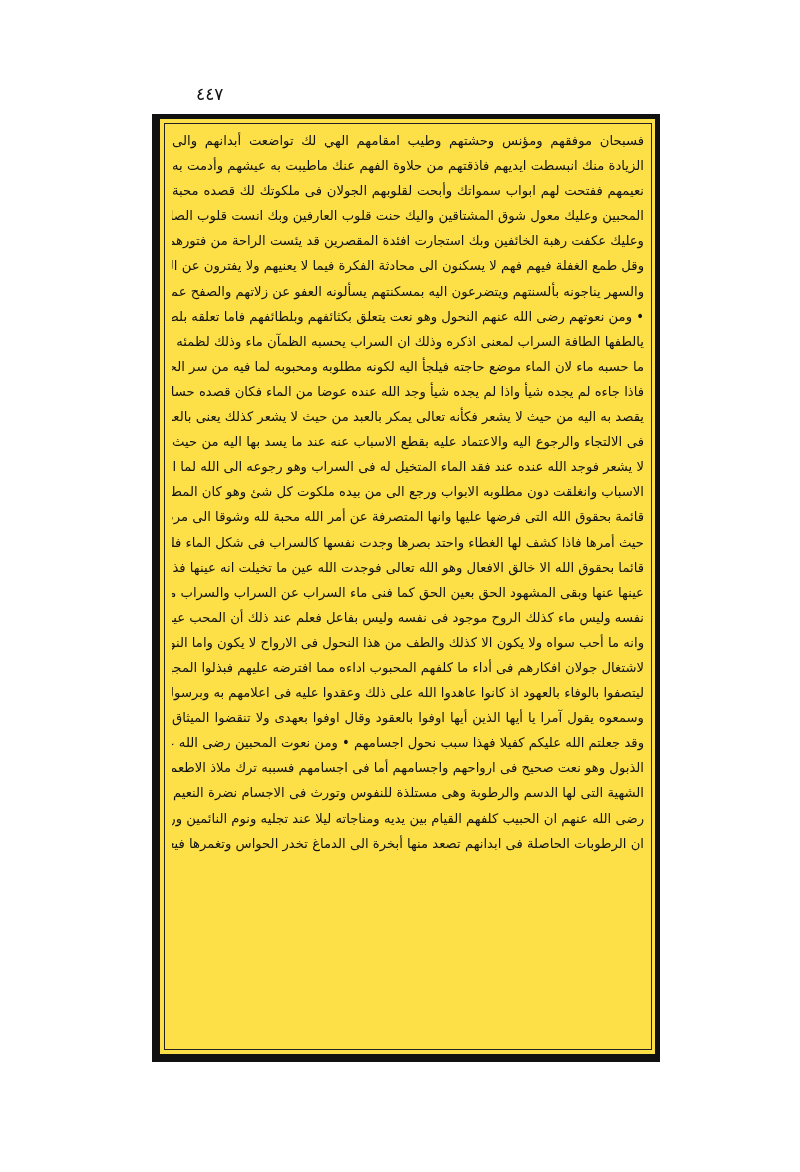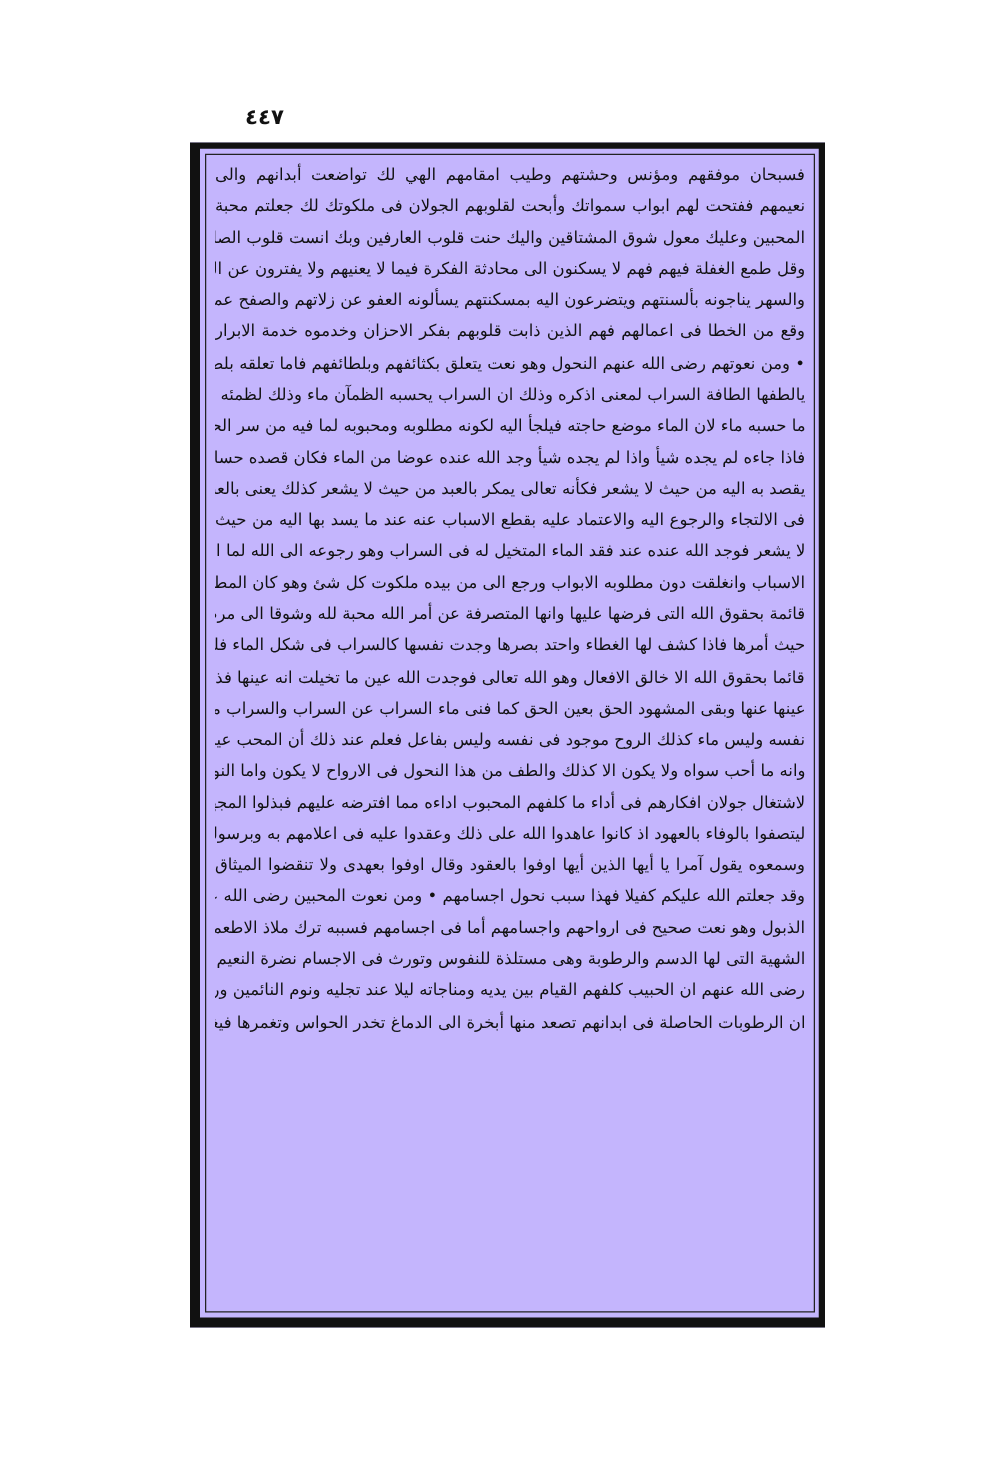--- a/index.html
+++ b/index.html
@@ -13,36 +13,36 @@
     position: relative;
     overflow: hidden;
     font-family: "DejaVu Sans", sans-serif;
     color: #111111;
   }
   .page-number {
     position: absolute;
     left: 196px;
     top: 84px;
     font-size: 17px;
-    font-weight: bold;
+    font-weight: normal;
     letter-spacing: 1px;
     color: #111;
   }
   .frame {
     position: absolute;
     left: 152px;
     top: 114px;
     width: 508px;
     height: 948px;
     box-sizing: border-box;
     border-top: 5px solid #111;
     border-right: 5px solid #111;
     border-bottom: 8px solid #111;
     border-left: 8px solid #111;
-    background: #c4b5fd;
+    background: #fde047;
   }
   .frame-inner {
     position: absolute;
     left: 4px;
     top: 4px;
     right: 3px;
     bottom: 4px;
     border: 1.5px solid #222;
     box-sizing: border-box;
     padding: 4px 7px 2px 7px;
@@ -68,25 +68,26 @@
 </style>
 </head>
 <body>
 
 <div class="page-number">٤٤٧</div>
 
 <div class="frame">
   <div class="frame-inner">
     <div class="text-body" id="text-body">
         <span class="text-line">فسبحان موفقهم ومؤنس وحشتهم وطيب امقامهم الهي لك تواضعت أبدانهم والى</span>
-        <span class="text-line">نعيمهم ففتحت لهم ابواب سمواتك وأبحت لقلوبهم الجولان فى ملكوتك لك جعلتم محبة</span>
+        <span class="text-line">الزيادة منك انبسطت ايديهم فاذقتهم من حلاوة الفهم عنك ماطيبت به عيشهم وأدمت به</span>
+        <span class="text-line">نعيمهم ففتحت لهم ابواب سمواتك وأبحت لقلوبهم الجولان فى ملكوتك لك قصده محبة</span>
         <span class="text-line">المحبين وعليك معول شوق المشتاقين واليك حنت قلوب العارفين وبك انست قلوب الصادقين</span>
+        <span class="text-line">وعليك عكفت رهبة الخائفين وبك استجارت افئدة المقصرين قد يئست الراحة من فتورهم</span>
         <span class="text-line">وقل طمع الغفلة فيهم فهم لا يسكنون الى محادثة الفكرة فيما لا يعنيهم ولا يفترون عن التعب</span>
         <span class="text-line">والسهر يناجونه بألسنتهم ويتضرعون اليه بمسكنتهم يسألونه العفو عن زلاتهم والصفح عما</span>
-        <span class="text-line">وقع من الخطا فى اعمالهم فهم الذين ذابت قلوبهم بفكر الاحزان وخدموه خدمة الابرار</span>
         <span class="text-line">• ومن نعوتهم رضى الله عنهم النحول وهو نعت يتعلق بكثائفهم وبلطائفهم فاما تعلقه بلطائفهم</span>
         <span class="text-line">يالطفها الطافة السراب لمعنى اذكره وذلك ان السراب يحسبه الظمآن ماء وذلك لظمئه ولولا ذلك</span>
         <span class="text-line">ما حسبه ماء لان الماء موضع حاجته فيلجأ اليه لكونه مطلوبه ومحبوبه لما فيه من سر الحياة</span>
         <span class="text-line">فاذا جاءه لم يجده شيأ واذا لم يجده شيأ وجد الله عنده عوضا من الماء فكان قصده حسا للماء والله</span>
         <span class="text-line">يقصد به اليه من حيث لا يشعر فكأنه تعالى يمكر بالعبد من حيث لا يشعر كذلك يعنى بالعبد</span>
         <span class="text-line">فى الالتجاء والرجوع اليه والاعتماد عليه بقطع الاسباب عنه عند ما يسد بها اليه من حيث</span>
         <span class="text-line">لا يشعر فوجد الله عنده عند فقد الماء المتخيل له فى السراب وهو رجوعه الى الله لما انقطعت به</span>
         <span class="text-line">الاسباب وانغلقت دون مطلوبه الابواب ورجع الى من بيده ملكوت كل شئ وهو كان المطلوب</span>
         <span class="text-line">قائمة بحقوق الله التى فرضها عليها وانها المتصرفة عن أمر الله محبة لله وشوقا الى مرضاته ابراها</span>
         <span class="text-line">حيث أمرها فاذا كشف لها الغطاء واحتد بصرها وجدت نفسها كالسراب فى شكل الماء فلم تر</span>

